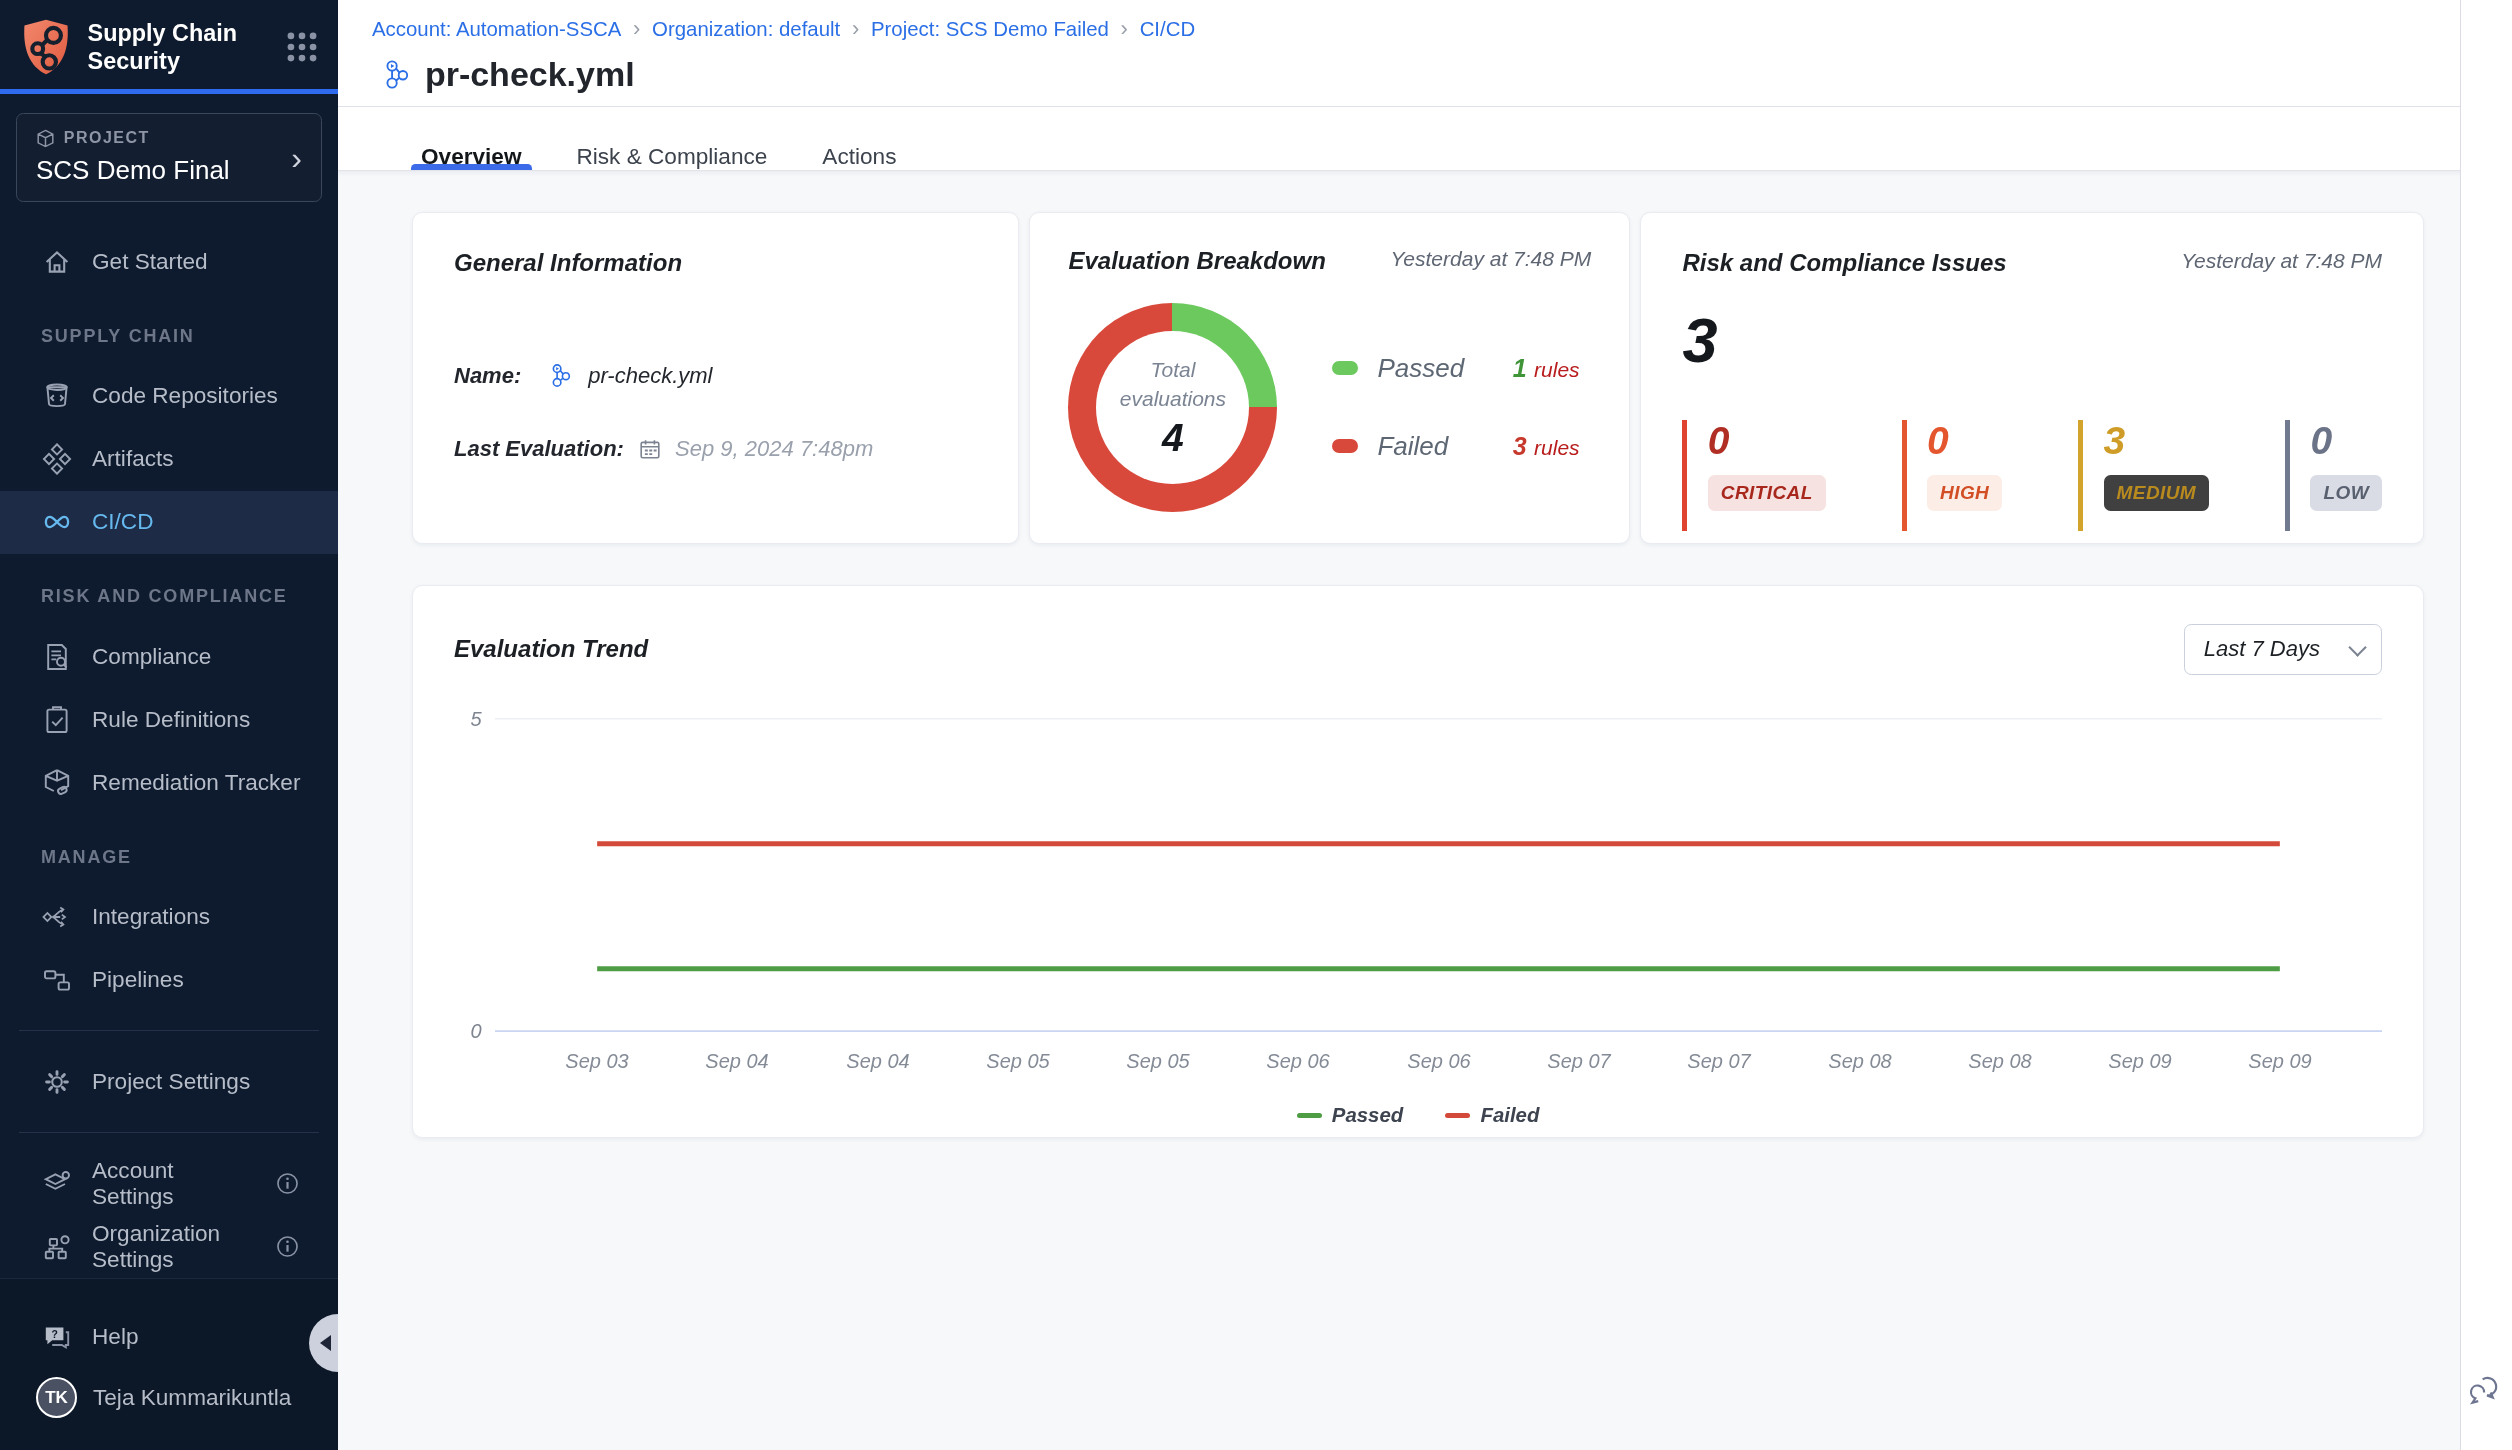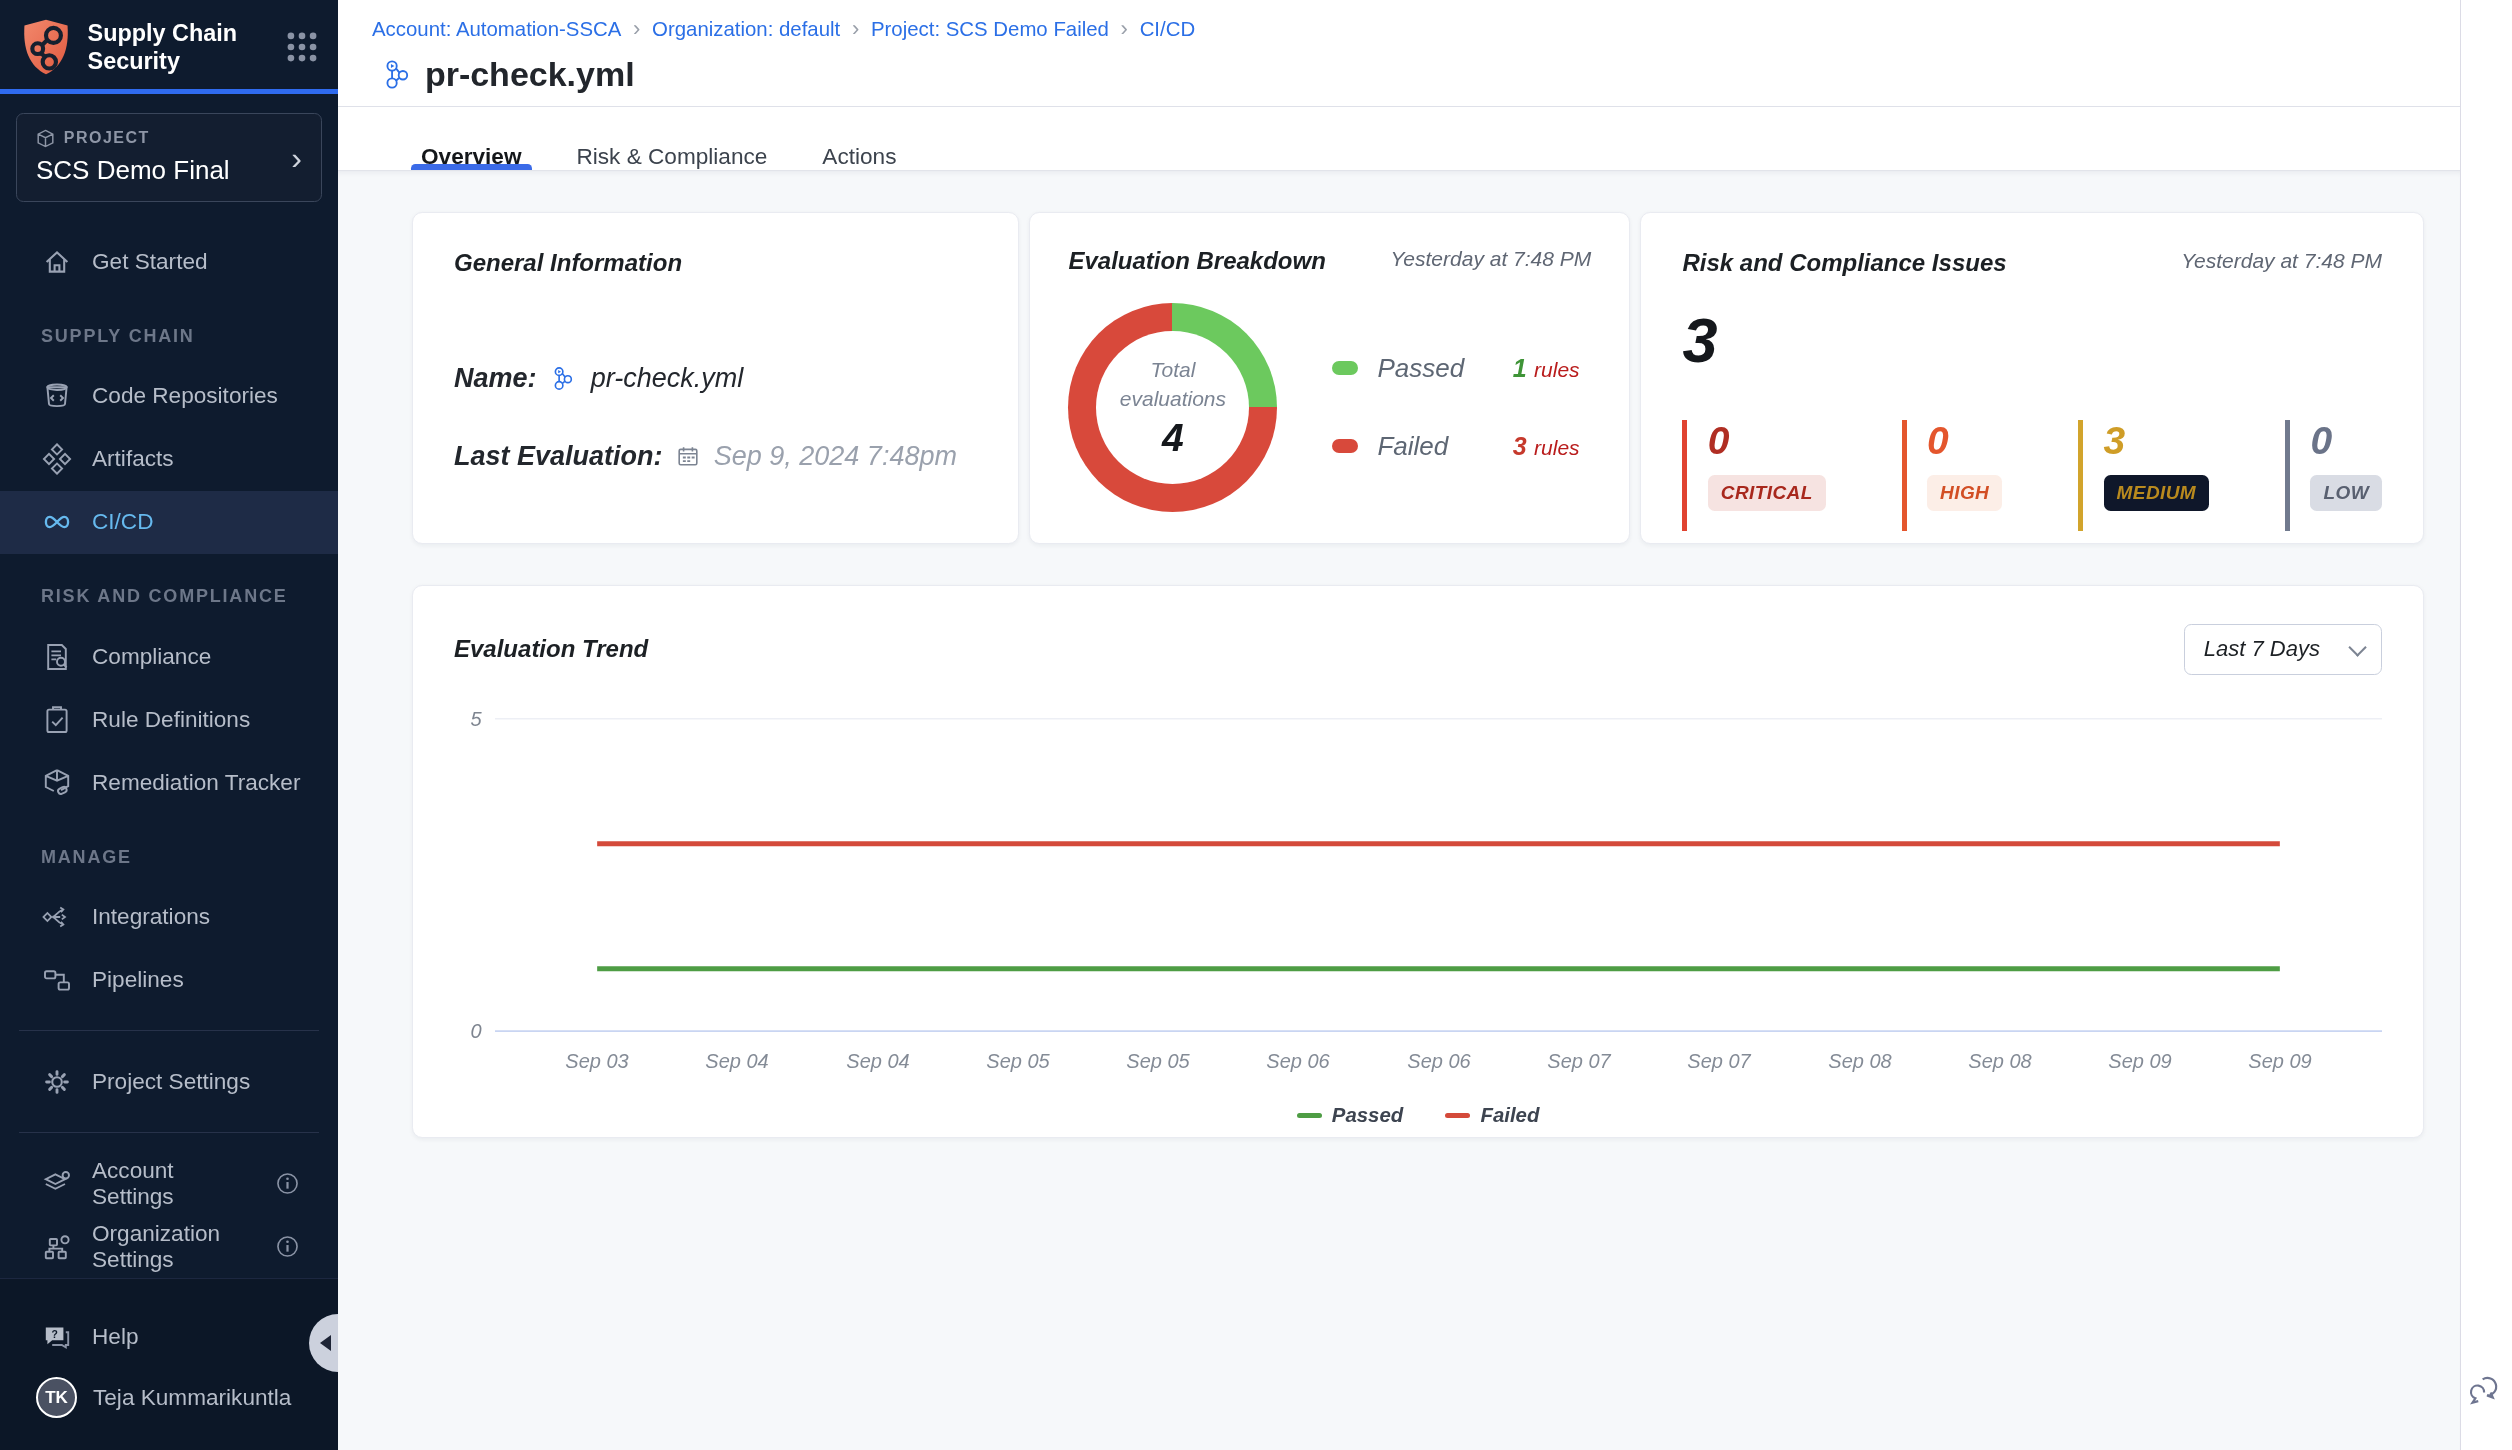--- a/index.html
+++ b/index.html
@@ -50,21 +50,21 @@
 
   .content { flex:1; padding:41px 36px 0 74px; overflow:hidden; box-shadow:inset 0 5.8px 7.3px -5.8px rgba(30,40,70,.10);font-style:italic; }
   .cards-row { display:grid; grid-template-columns:855fr 846fr 1028fr; gap:10.2px; }
   .card { background:#ffffff; border:0.7px solid #e9ebf1; border-radius:10.2px; box-shadow:0 1.5px 4.4px rgba(25,35,60,.05); }
   .card-head { display:flex; align-items:flex-start; justify-content:space-between;gap:15px; }
   .card-title { font-size:24px; font-weight:bold; color:#1c2024; }
   .timestamp { font-size:21px; color:#5f6673; }
 
   
   .card.general { padding:36px 41px; height:332px; }
-  .info-row { display:flex; align-items:center; gap:14.6px; font-size:27px; }
+  .info-row { display:flex; align-items:center; gap:14.6px; font-size:22px; }
   .info-row.name { margin-top:86px; }
   .info-row.last { margin-top:47px; }
   .info-label { font-weight:bold; color:#23272d; min-width:80px; }
   .info-label.wide { min-width:0; }
   .info-value { color:#23272d; }
   .info-value.muted { color:#9aa1ad; }
 
   
   .card.breakdown { padding:34px 38px; height:332px; }
   .breakdown-body { display:flex; align-items:center; margin-top:28px; }
@@ -86,21 +86,21 @@
 
   
   .card.risk { padding:36px 41px; height:332px; }
   .risk-total { font-size:63px; font-weight:bold; color:#15181c; margin-top:32px; line-height:1; }
   .sev-row { display:flex; gap:76px; margin-top:48px; }
   .sev-col { border-left:5.1px solid; padding-left:20.4px; min-height:111px; display:flex; flex-direction:column; justify-content:flex-start; }
   .sev-value { font-size:39px; font-weight:bold; line-height:1; margin-top:1.5px; }
   .sev-badge { margin-top:14.6px; font-size:19px; font-weight:bold; padding:7.3px 13px; border-radius:6.6px; align-self:flex-start; letter-spacing:0.4px; }
   .sev-col.critical { border-color:#e04330; } .sev-col.critical .sev-value{ color:#b02e23; } .sev-col.critical .sev-badge{ background:#f6e3e1; color:#a8281d; }
   .sev-col.high { border-color:#e4562d; } .sev-col.high .sev-value{ color:#e4562d; } .sev-col.high .sev-badge{ background:#fceee7; color:#d24e24; }
-  .sev-col.medium { border-color:#d2a42c; } .sev-col.medium .sev-value{ color:#cf9d27; } .sev-col.medium .sev-badge{ background:#0f172a; color:#b98a1e; }
+  .sev-col.medium { border-color:#d2a42c; } .sev-col.medium .sev-value{ color:#cf9d27; } .sev-col.medium .sev-badge{ background:#404040; color:#b98a1e; }
   .sev-col.low { border-color:#717a8e; } .sev-col.low .sev-value{ color:#6a7388; } .sev-col.low .sev-badge{ background:#d9dce4; color:#596070; }
 
   
   .card.trend { margin-top:41px; padding:38px 41px 32px 41px; height:553px; }
   .trend-head { display:flex; align-items:center; justify-content:space-between; }
   .range-select { display:flex; align-items:center; gap:29px; border:1.5px solid #c9cfdd; border-radius:7.3px; background:#ffffff; padding:11.7px 19px; font-size:22px; color:#1c2024; cursor:pointer; }
   .range-caret { width:13px; height:13px; border-right:2.2px solid #7c8492; border-bottom:2.2px solid #7c8492; transform:rotate(45deg) translateY(-2.9px); }
   .chart-wrap { margin-top:35px; position:relative; }
   .y-axis { position:absolute; left:0; top:0; width:32px; height:330px; }
   .y-tick { position:absolute; right:4.4px; transform:translateY(-50%); font-size:20px; color:#7e8590; }

